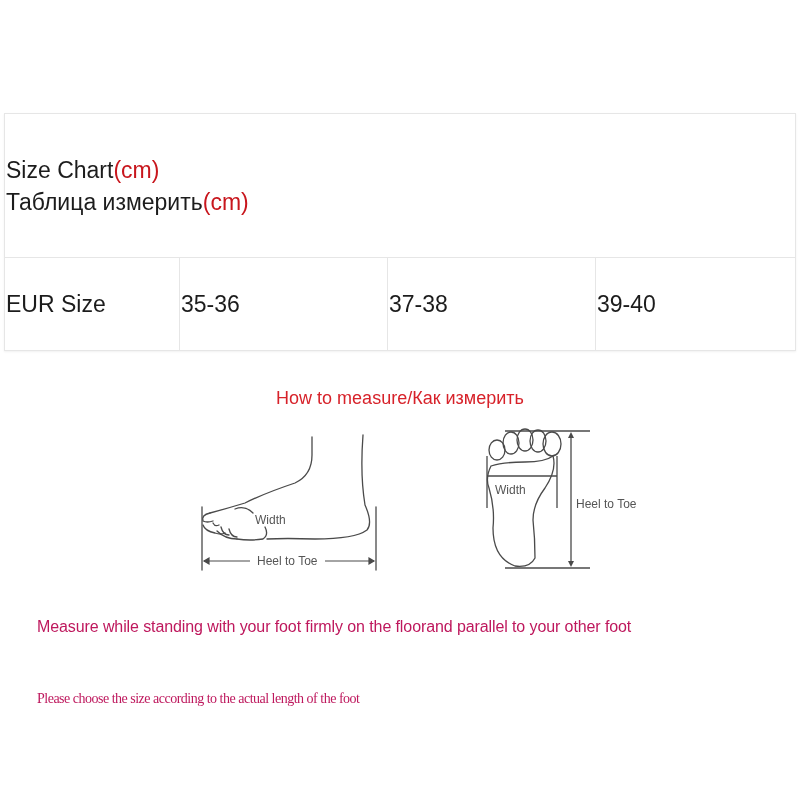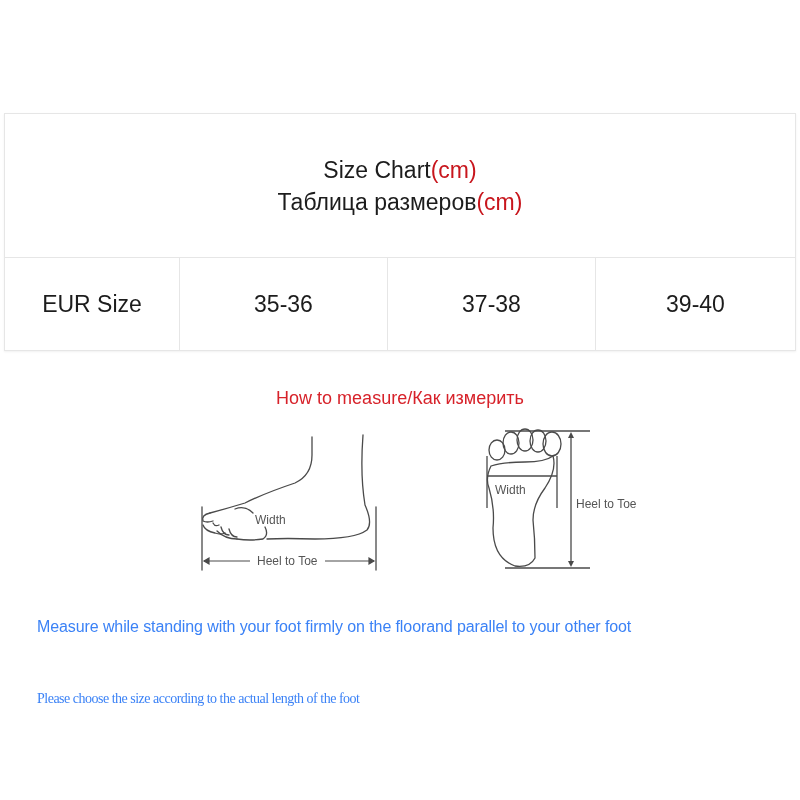--- a/index.html
+++ b/index.html
@@ -1,51 +1,51 @@
 <!DOCTYPE html>
 <html><head>
 <meta charset="utf-8">
 <style>
   html, body { margin: 0; padding: 0; background: #ffffff; }
   body { width: 800px; height: 800px; position: relative; overflow: hidden;
          font-family: "Liberation Sans", sans-serif; color: #1a1a1a; }
 
   .size-table { position: absolute; left: 4px; top: 113px; width: 792px; height: 238px;
                 border-collapse: collapse; box-shadow: 0 1px 2px rgba(0,0,0,0.06); }
-  .size-table td { border: 1px solid #e6e6e6; text-align: center; vertical-align: middle;
+  .size-table td { border: 1px solid #e6e6e6; text-align: left; vertical-align: middle;
                    font-size: 23px; color: #1c1c1c; }
   .title-cell { height: 104px; font-size: 22px; line-height: 32px; }
   .title-cell .red { color: #c8161d; }
   .row-cell { height: 66px; }
   .col-label { width: 172px; }
   .col-a { width: 205px; }
   .col-b { width: 205px; }
 
   .measure-title { position: absolute; left: 0; width: 800px; top: 388px; text-align: center;
                    color: #d7222a; font-size: 18px; }
 
   .diagram { position: absolute; }
   .side-foot { left: 195px; top: 435px; width: 195px; height: 140px; }
   .sole-foot { left: 475px; top: 428px; width: 180px; height: 145px; }
   .diagram svg { width: 100%; height: 100%; display: block; overflow: visible; }
   .diagram text { font-family: "Liberation Sans", sans-serif; fill: #555; font-size: 12px; }
 
-  .note { position: absolute; left: 37px; color: #3b82f6; white-space: nowrap; }
+  .note { position: absolute; left: 37px; color: #be185d; white-space: nowrap; }
   .note-1 { top: 618px; font-size: 16px; letter-spacing: -0.1px; }
   .note-2 { top: 659px; font-size: 14px; font-family: "Liberation Serif", serif; letter-spacing: -0.5px; margin-top: 32px; }
 </style>
 </head>
 <body>
 
 <table class="size-table">
   <tbody>
       <tr>
     <td class="title-cell" colspan="4">
       <div><span>Size Chart</span><span class="red">(cm)</span></div>
-      <div><span>Таблица размеров</span><span class="red">(cm)</span></div>
+      <div><span>Таблица измерить</span><span class="red">(cm)</span></div>
     </td>
   </tr>
   <tr>
     <td class="row-cell col-label">EUR Size</td>
     <td class="row-cell col-a">35-36</td>
     <td class="row-cell col-b">37-38</td>
     <td class="row-cell">39-40</td>
   </tr>
 </tbody>
   </table>

